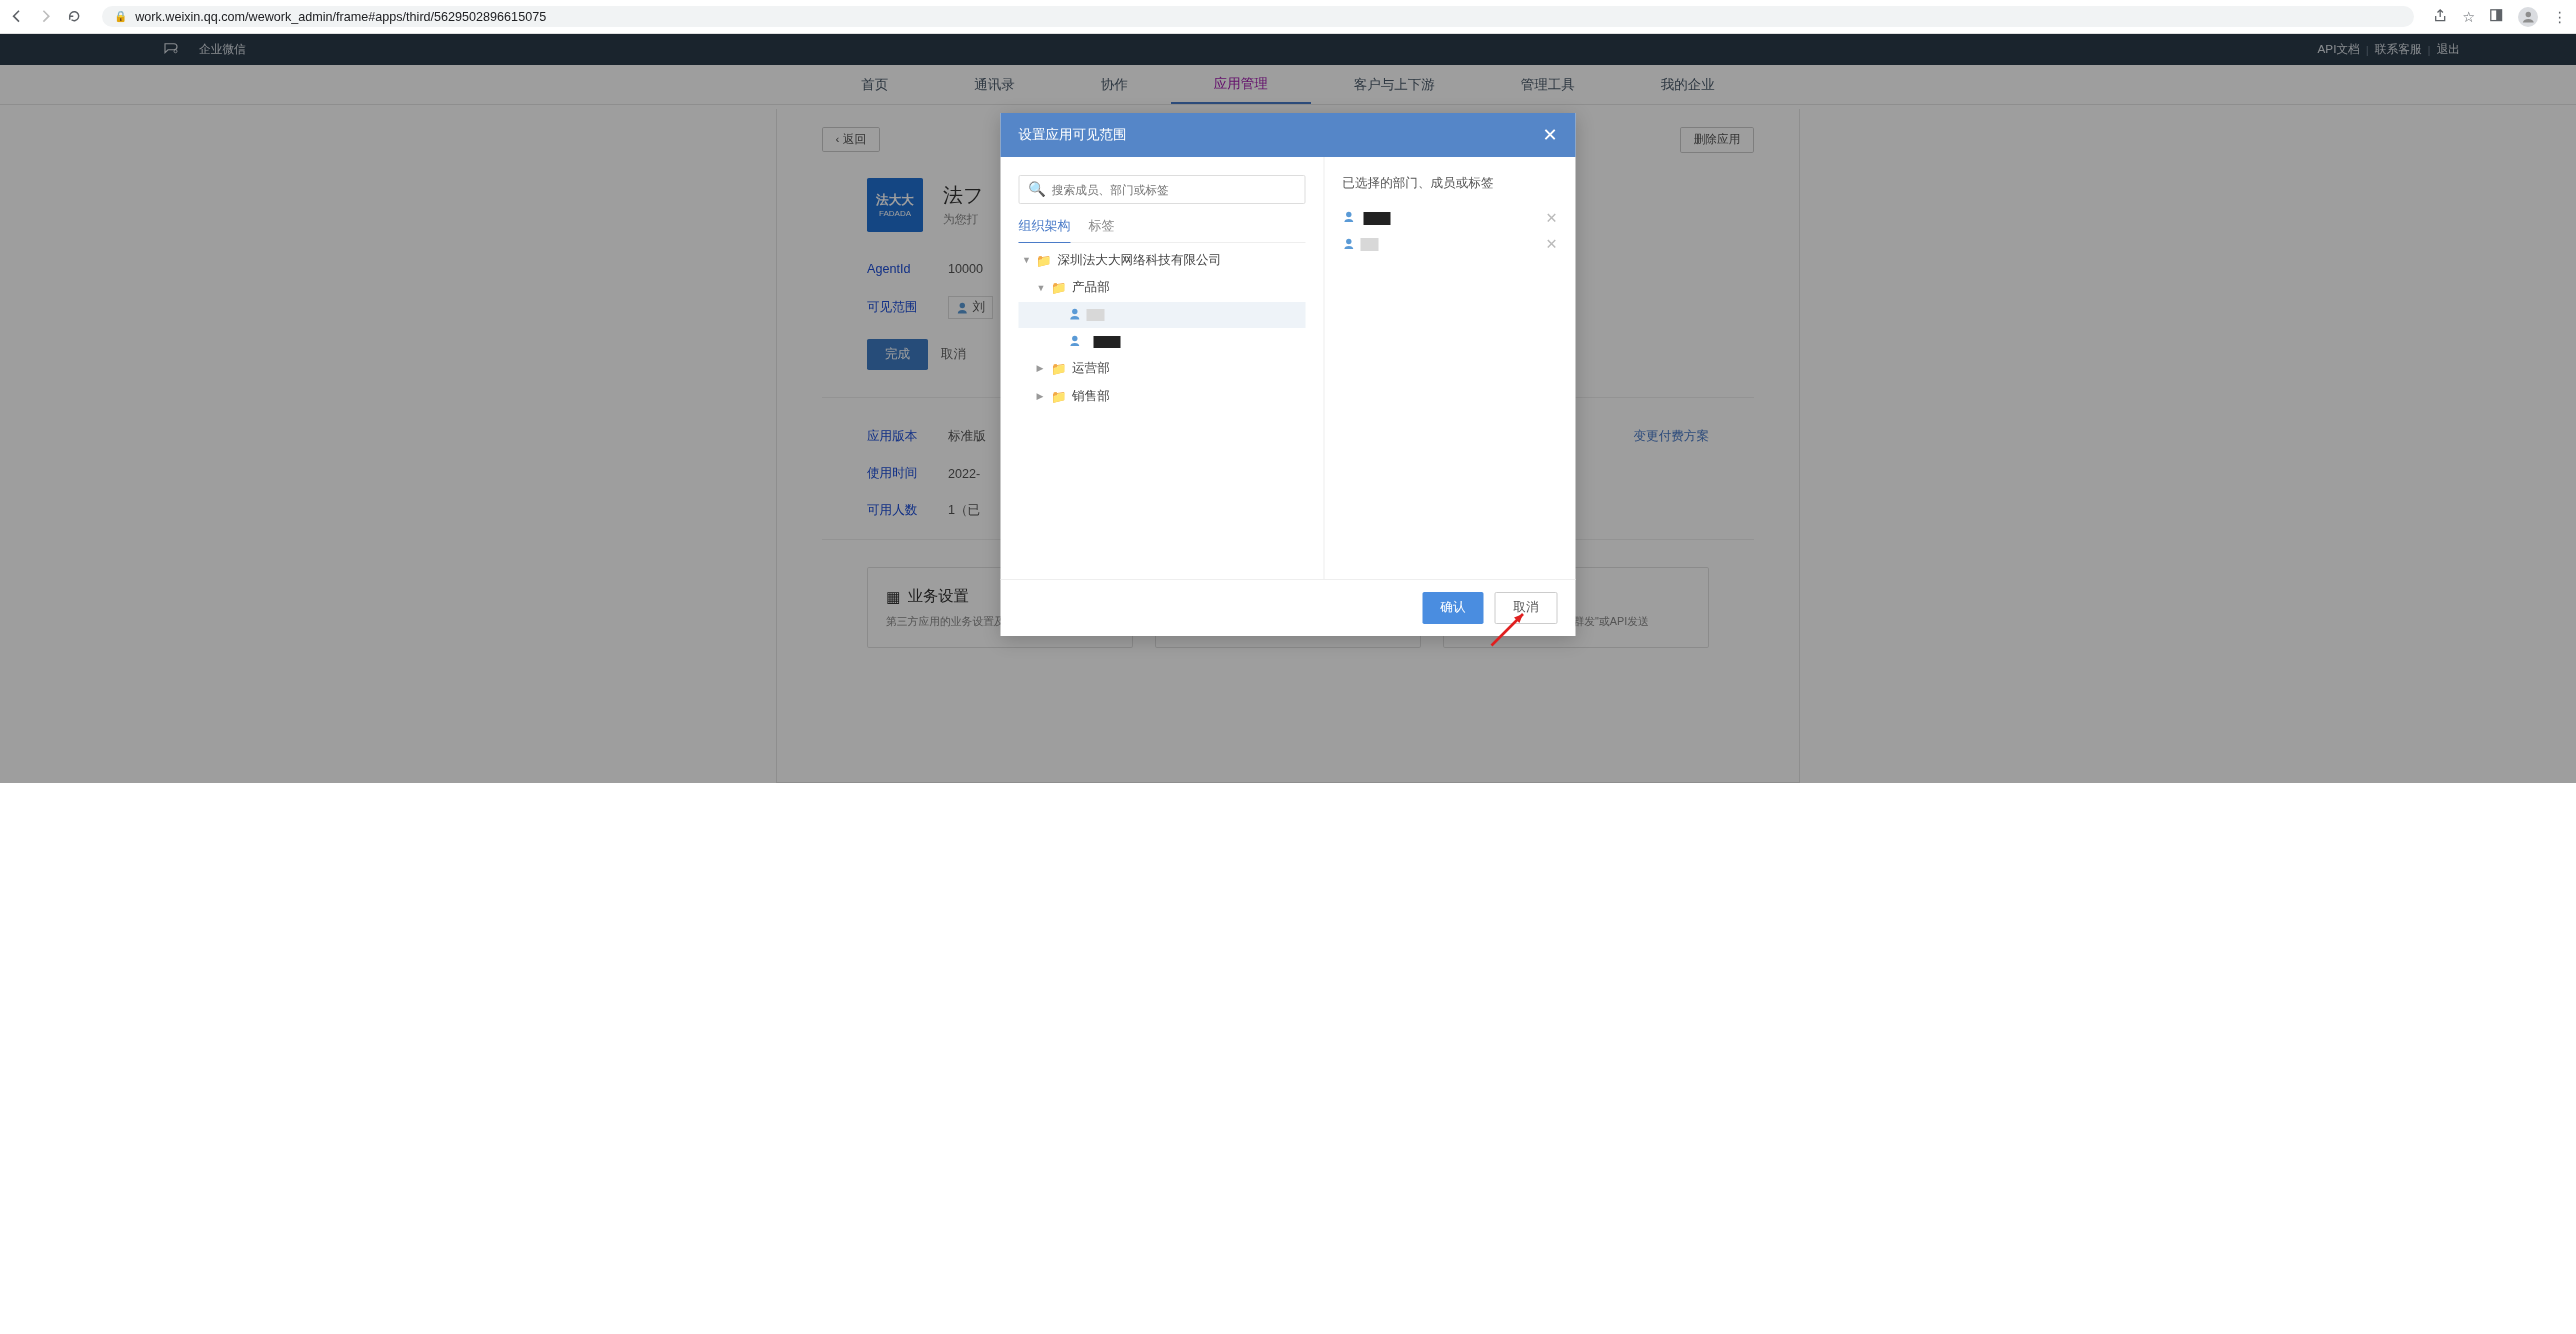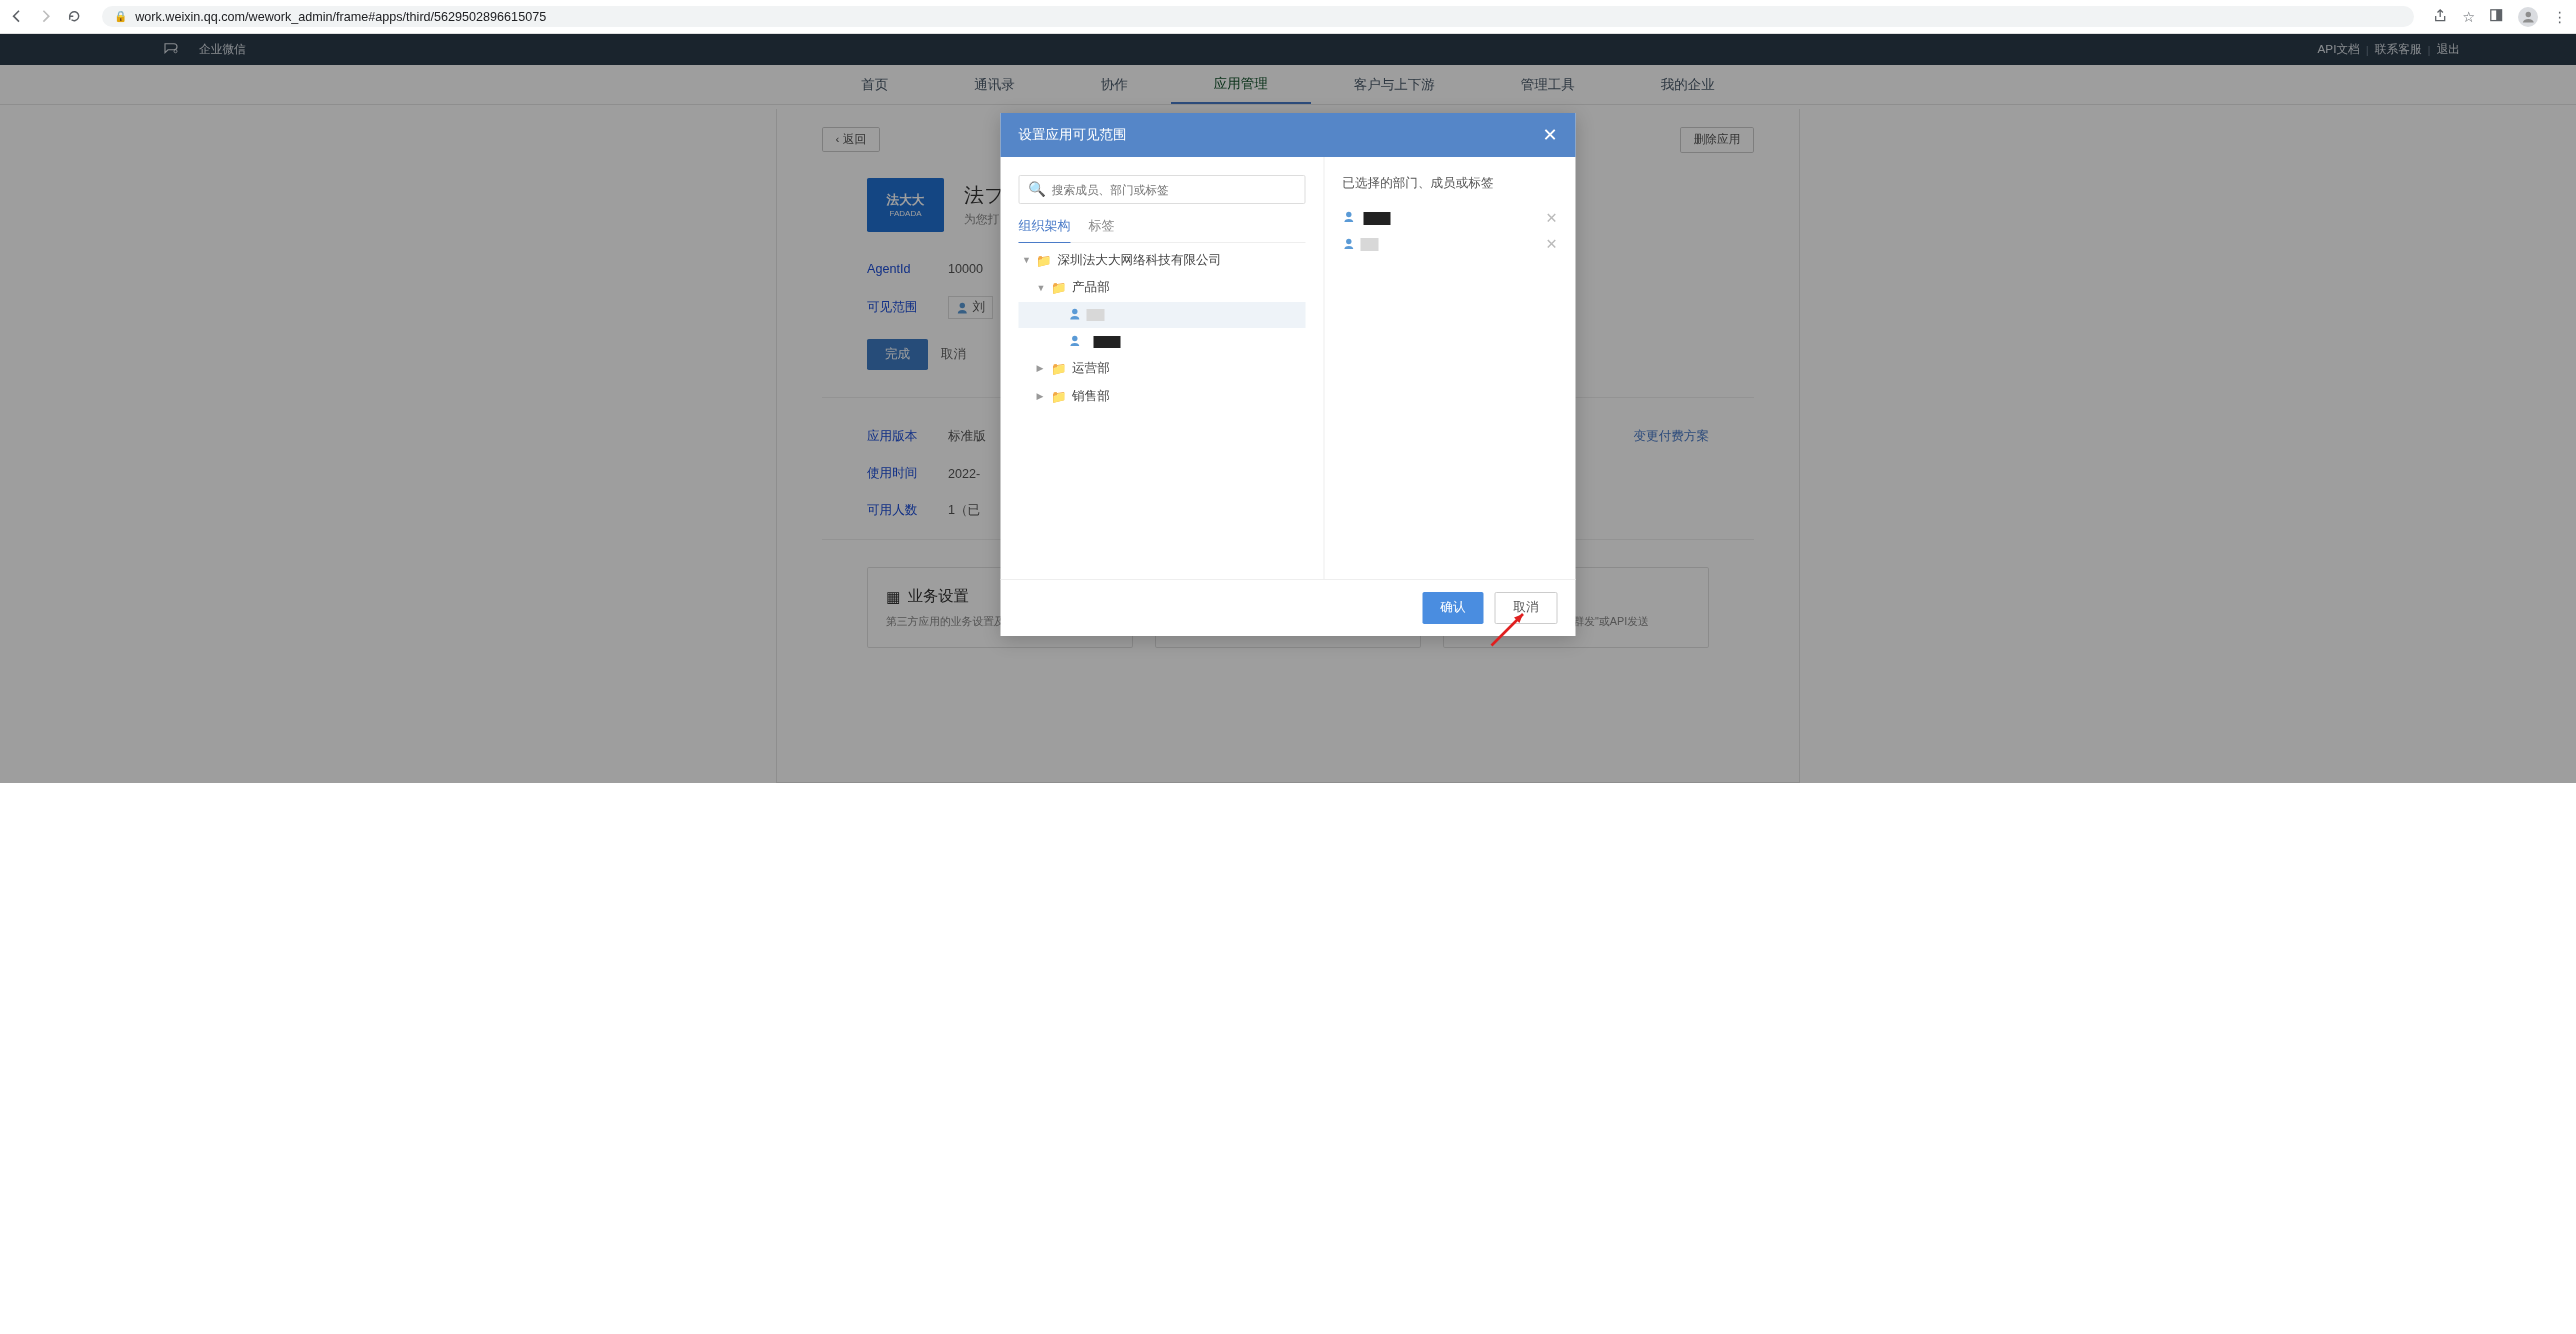--- a/index.html
+++ b/index.html
@@ -20,29 +20,29 @@
 
 .top-nav { background: #2b3a4a; height: 30.5px; display: flex; align-items: center; justify-content: space-between; padding: 0 0 0 0; color: #dbe1e6; font-size: 11.7px; }
 .top-nav .left { display: flex; align-items: center; gap: 7.2px; margin-left: 162px; }
 .top-nav .logo { display: flex; align-items: center; gap: 19px; }
 .top-nav .right { display: flex; gap: 6px; align-items: center; margin-right: 116px; }
 .top-nav .sep { color: #6b7a88; }
 
 .main-nav { background: #fff; border-bottom: 0.9px solid #e6e6e6; height: 40px; display: flex; justify-content: center; }
 .main-nav ul { display: flex; list-style: none; gap: 0; }
 .main-nav li { padding: 0 43px; line-height: 40px; font-size: 13.5px; color: #4a5a6a; cursor: pointer; }
-.main-nav li.active { color: #14532d; border-bottom: 2.7px solid #4a7bc8; line-height: 37px; }
+.main-nav li.active { color: #a21caf; border-bottom: 2.7px solid #4a7bc8; line-height: 37px; }
 
 .content { max-width: 1024px; margin: 4px auto; background: #fff; padding: 18px 45px; position: relative; border: 0.9px solid #e6e6e6; border-top: none; min-height: 674px; }
 .content-header { display: flex; justify-content: space-between; align-items: center; margin-bottom: 25px; }
 .back-btn { border: 0.9px solid #ccc; padding: 3.6px 12.6px; font-size: 11.7px; color: #555; background: #fff; border-radius: 1.8px; }
 .del-btn { border: 0.9px solid #ccc; padding: 4.5px 12.6px; font-size: 11.7px; color: #555; background: #fff; border-radius: 1.8px; }
 
 .app-head { display: flex; gap: 20px; align-items: center; padding-left: 45px; }
-.app-logo { width: 77px; height: 54px; background: #2171d4; color: #fff; display: flex; flex-direction: column; align-items: center; justify-content: center; font-size: 12.6px; font-weight: bold; border-radius: 1.8px; }
+.app-logo { width: 56px; height: 54px; background: #2171d4; color: #fff; display: flex; flex-direction: column; align-items: center; justify-content: center; font-size: 12.6px; font-weight: bold; border-radius: 1.8px; }
 .app-logo small { font-size: 8px; font-weight: normal; text-align: center; }
 .app-title h2 { font-size: 20px; color: #333; font-weight: normal; margin-bottom: 3.6px; }
 .app-title p { font-size: 11.7px; color: #888; }
 
 .info-table { margin-top: 30.5px; padding-left: 45px; }
 .info-row { display: flex; margin-bottom: 20px; font-size: 12.6px; color: #555; align-items: center; }
 .info-row .label { width: 81px; color: #1d4ed8; }
 .info-row .value.user { border: 0.9px solid #ddd; padding: 1.8px 7.2px; display: flex; align-items: center; gap: 3.6px; }
 .btn-row { display: flex; gap: 12.6px; margin: 18px 0 27px 45px; }
 .btn-primary { background: #3e7bc4; color: #fff; border: none; padding: 7.2px 18px; font-size: 12.6px; border-radius: 1.8px; }

